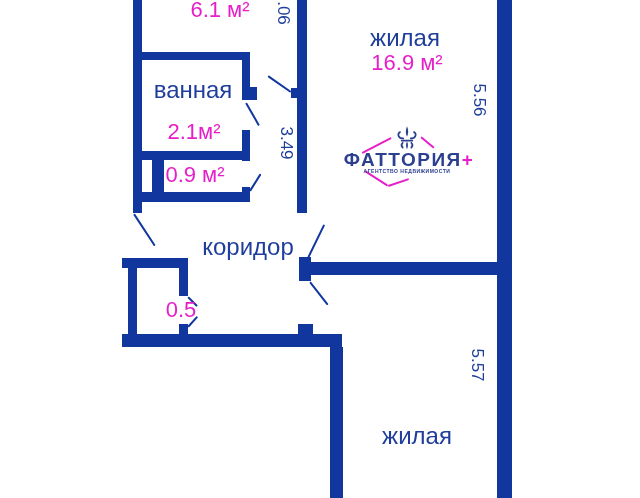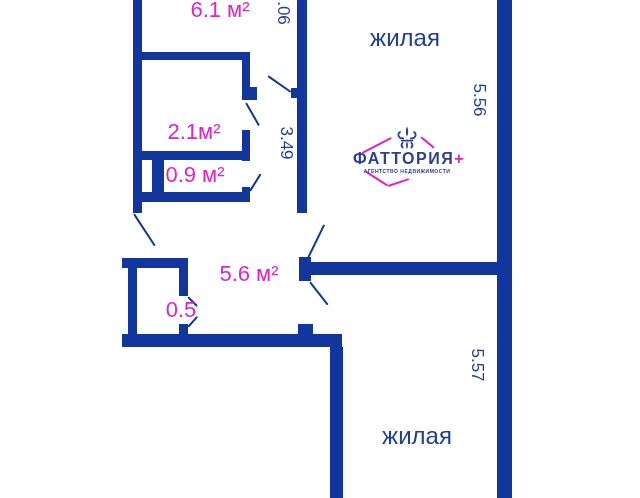--- a/index.html
+++ b/index.html
@@ -17,21 +17,21 @@
   .room-area{
     position:absolute;transform:translate(-50%,-50%);
     color:var(--magenta);font-size:22px;white-space:nowrap;line-height:1;
   }
   .dim{
     position:absolute;transform:translate(-50%,-50%) rotate(90deg);
     color:var(--blue);font-size:17px;white-space:nowrap;line-height:1;
   }
   .logo-word{
     position:absolute;left:409px;top:159px;transform:translate(-50%,-50%);
-    color:var(--logo_navy);font-size:16px;font-weight:bold;letter-spacing:1.5px;
+    color:var(--logo_navy);font-size:19px;font-weight:bold;letter-spacing:1.5px;
     white-space:nowrap;line-height:1;
   }
   .logo-word .plus{color:var(--magenta);}
   .logo-tagline{
     position:absolute;left:407px;top:171px;transform:translate(-50%,-50%);
     color:var(--logo_navy);font-size:5px;font-weight:bold;letter-spacing:0.5px;
     white-space:nowrap;line-height:1;
   }
   .logo-icon{position:absolute;left:394px;top:124px;}
 </style>
@@ -83,29 +83,31 @@
   <div class="line" style="left:246px;top:102px;width:26px;transform:rotate(60deg)"></div>
   <div class="line" style="left:268px;top:75px;width:28px;transform:rotate(35deg)"></div>
   <div class="line" style="left:250px;top:190px;width:20px;transform:rotate(-58deg)"></div>
   <div class="line" style="left:308px;top:257px;width:37px;transform:rotate(-64deg)"></div>
   <div class="line" style="left:310px;top:281px;width:29px;transform:rotate(52deg)"></div>
   <div class="line" style="left:188px;top:296px;width:13px;transform:rotate(45deg)"></div>
   <div class="line" style="left:188px;top:326px;width:13.5px;transform:rotate(-48deg)"></div>
 
   <div class="room-area" style="left:220px;top:10px">6.1 м²</div>
 
+  <div class="room-name" style="left:193px;top:90px">ванная</div>
   <div class="room-area" style="left:194px;top:132px">2.1м²</div>
 
   <div class="room-area" style="left:195px;top:175px">0.9 м²</div>
 
-  <div class="room-area" style="left:249px;top:274px">5.6 м²</div>
+  <div class="room-name" style="left:248px;top:247px">коридор</div>
 
   <div class="room-area" style="left:181px;top:310px">0.5</div>
 
   <div class="room-name" style="left:405px;top:38px">жилая</div>
+  <div class="room-area" style="left:407px;top:63px">16.9 м²</div>
 
   <div class="room-name" style="left:417px;top:436px">жилая</div>
 
   <div class="dim" style="left:283px;top:13px">.06</div>
   <div class="dim" style="left:286px;top:143px">3.49</div>
   <div class="dim" style="left:479px;top:100px">5.56</div>
   <div class="dim" style="left:477px;top:365px">5.57</div>
 
   <div>
     <div class="logo-icon">

